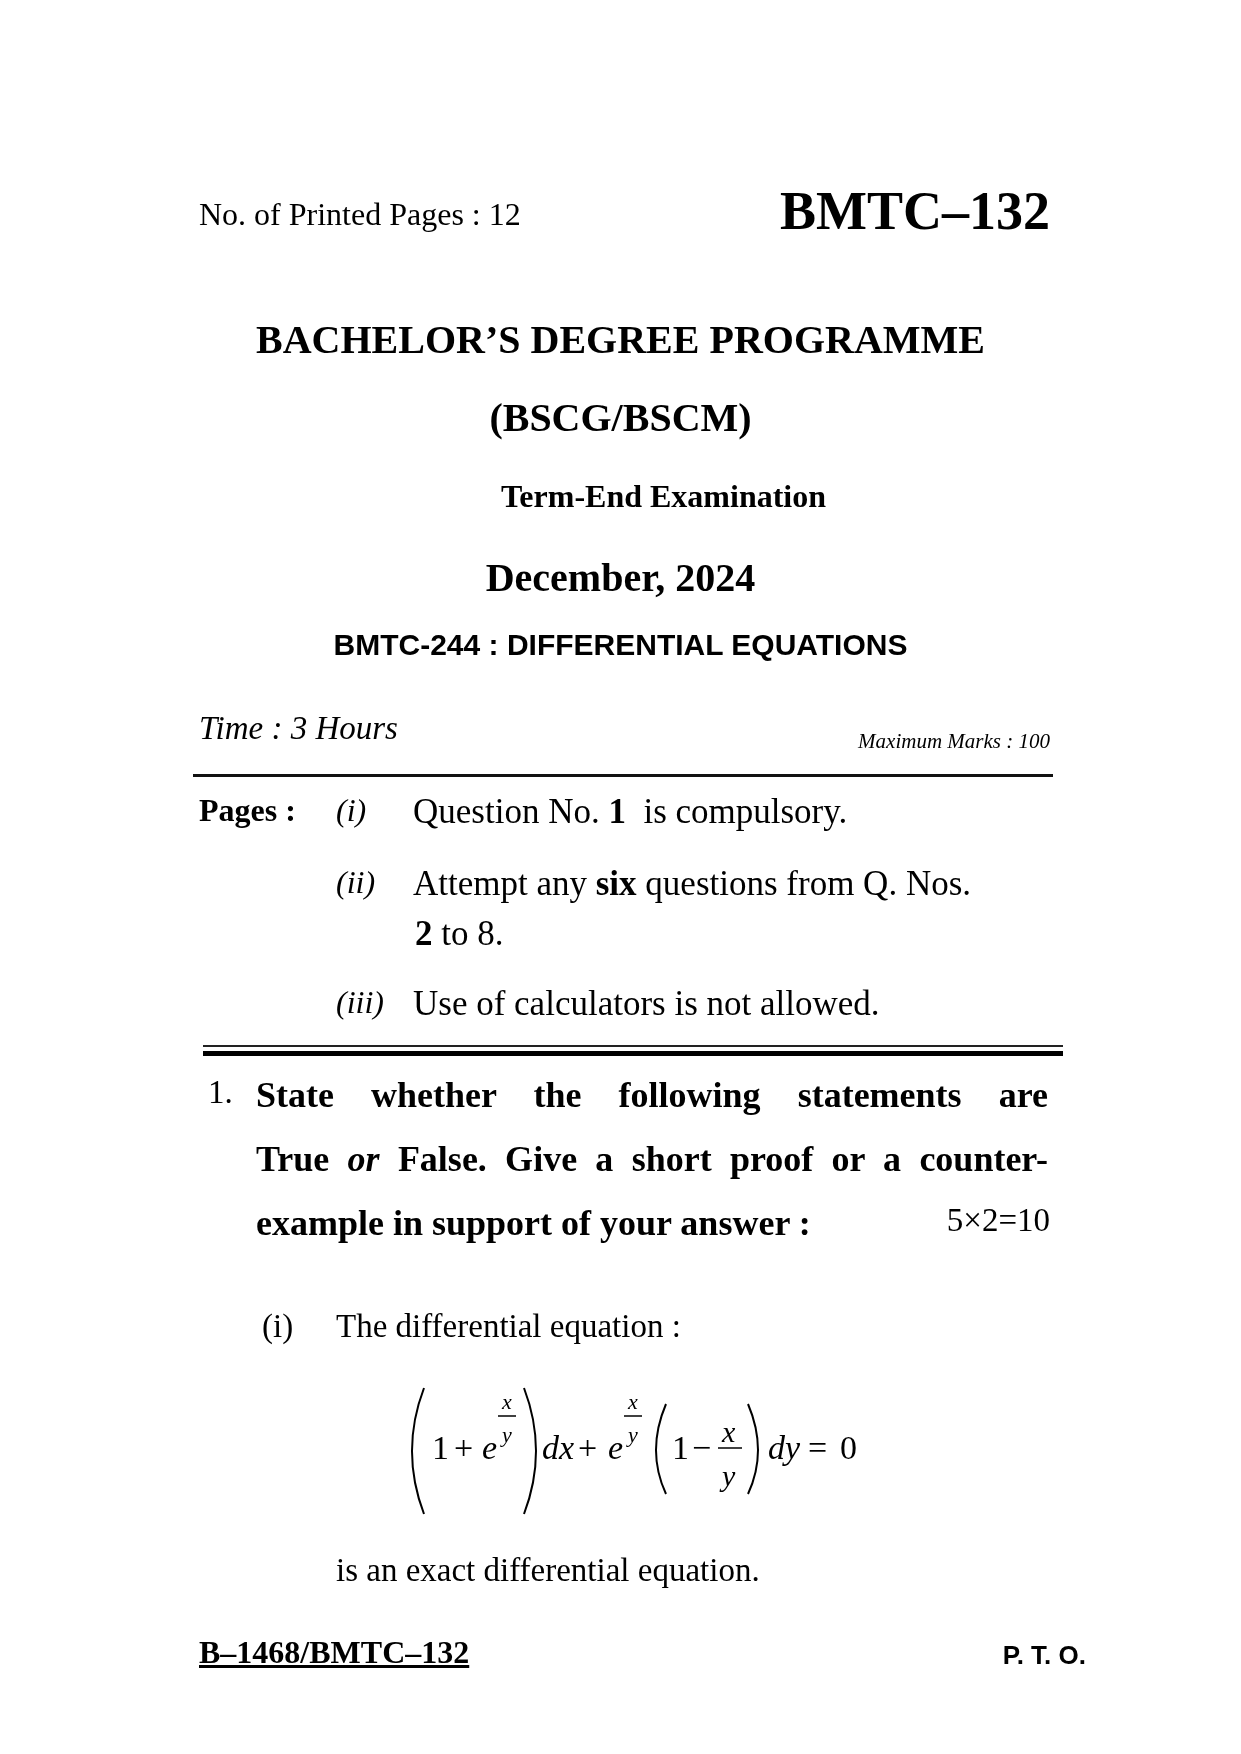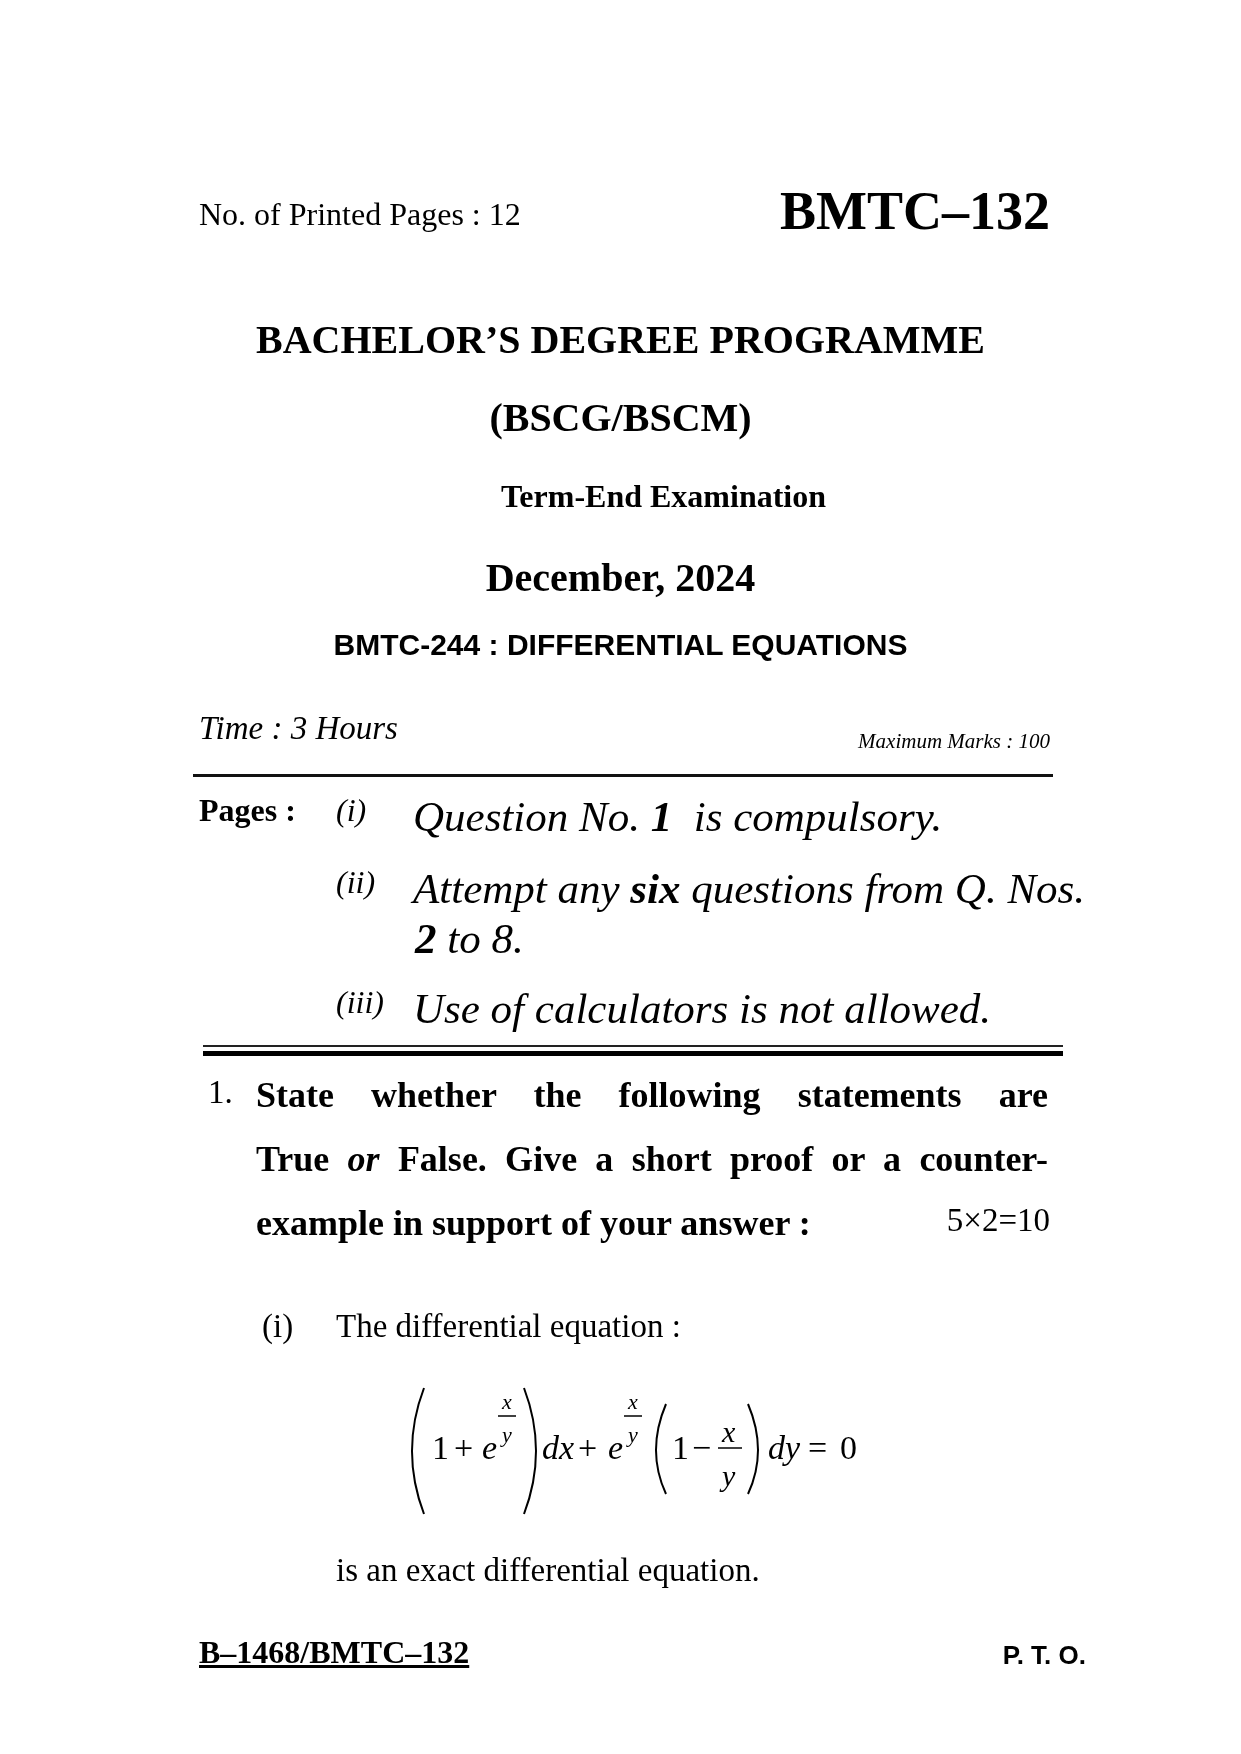--- a/index.html
+++ b/index.html
@@ -17,21 +17,21 @@
   #exam-type { top: 478px; font-size: 32px; font-weight: bold; padding-left: 43px; }
   #exam-date { top: 554px; font-size: 40px; font-weight: bold; }
   #course-title { top: 628px; font-size: 30px; font-weight: bold; }
 
   #time { left: 199px; top: 710px; font-size: 33px; font-style: italic; }
   #max-marks { left: 650px; width: 400px; text-align: right; top: 710px; font-size: 21px; font-style: italic; margin-top: 19px; }
   #rule-1 { left: 193px; top: 774px; width: 860px; height: 3px; background: #111; }
 
   #note-label { left: 199px; top: 792px; font-size: 32px; font-weight: bold; }
   .note-num { font-size: 32px; font-style: italic; }
-  .note-text { font-size: 43px; font-style: italic; }
+  .note-text { font-size: 35px; }
   #note-1-num { left: 336px; top: 792px; }
   #note-1-text { left: 413px; top: 792px; }
   #note-2-num { left: 336px; top: 864px; text-align: right; }
   #note-2-text { left: 413px; top: 864px; }
   #note-2-text2 { left: 415px; top: 914px; }
   #note-3-num { left: 336px; top: 984px; }
   #note-3-text { left: 413px; top: 984px; }
 
   #rule-2a { left: 203px; top: 1045px; width: 860px; height: 2px; background: #222; }
   #rule-2b { left: 203px; top: 1051px; width: 860px; height: 5px; background: #000; }

